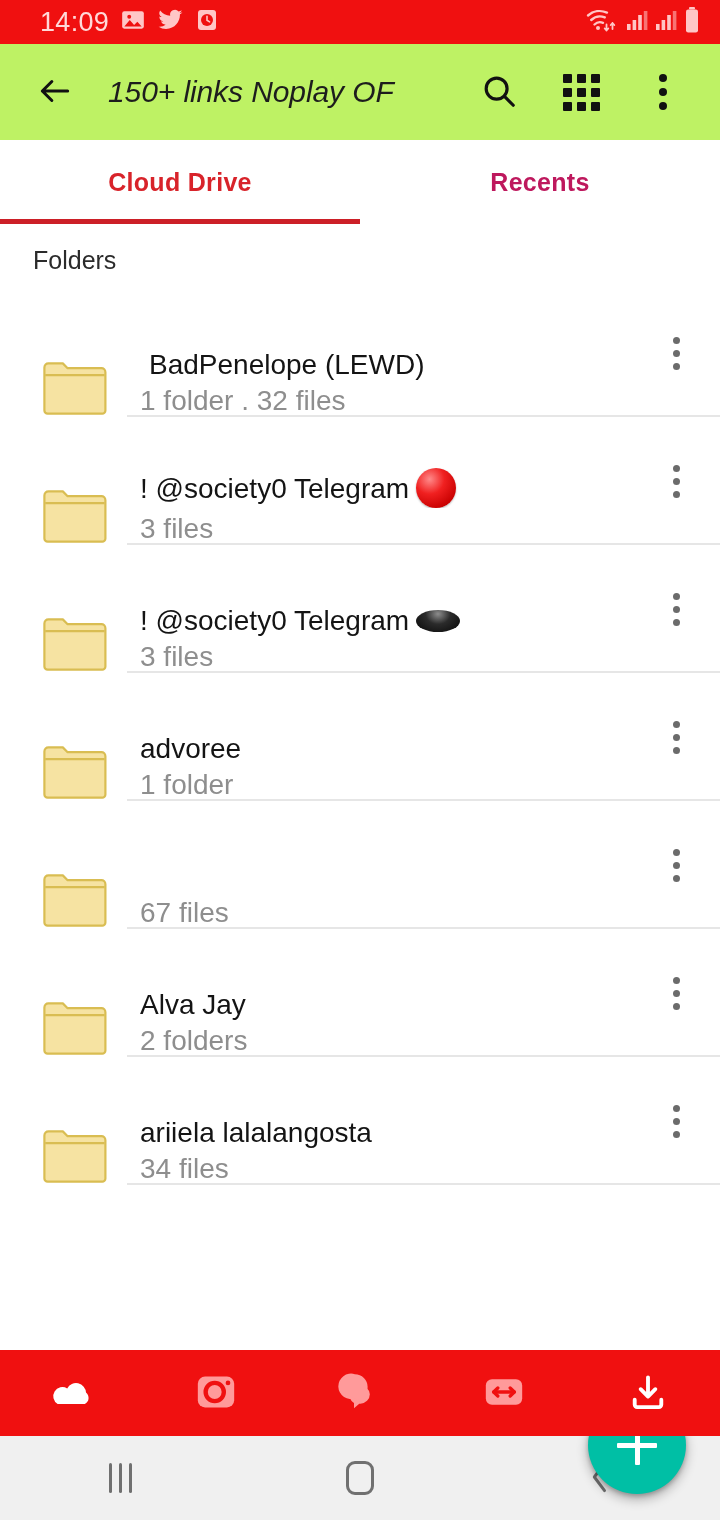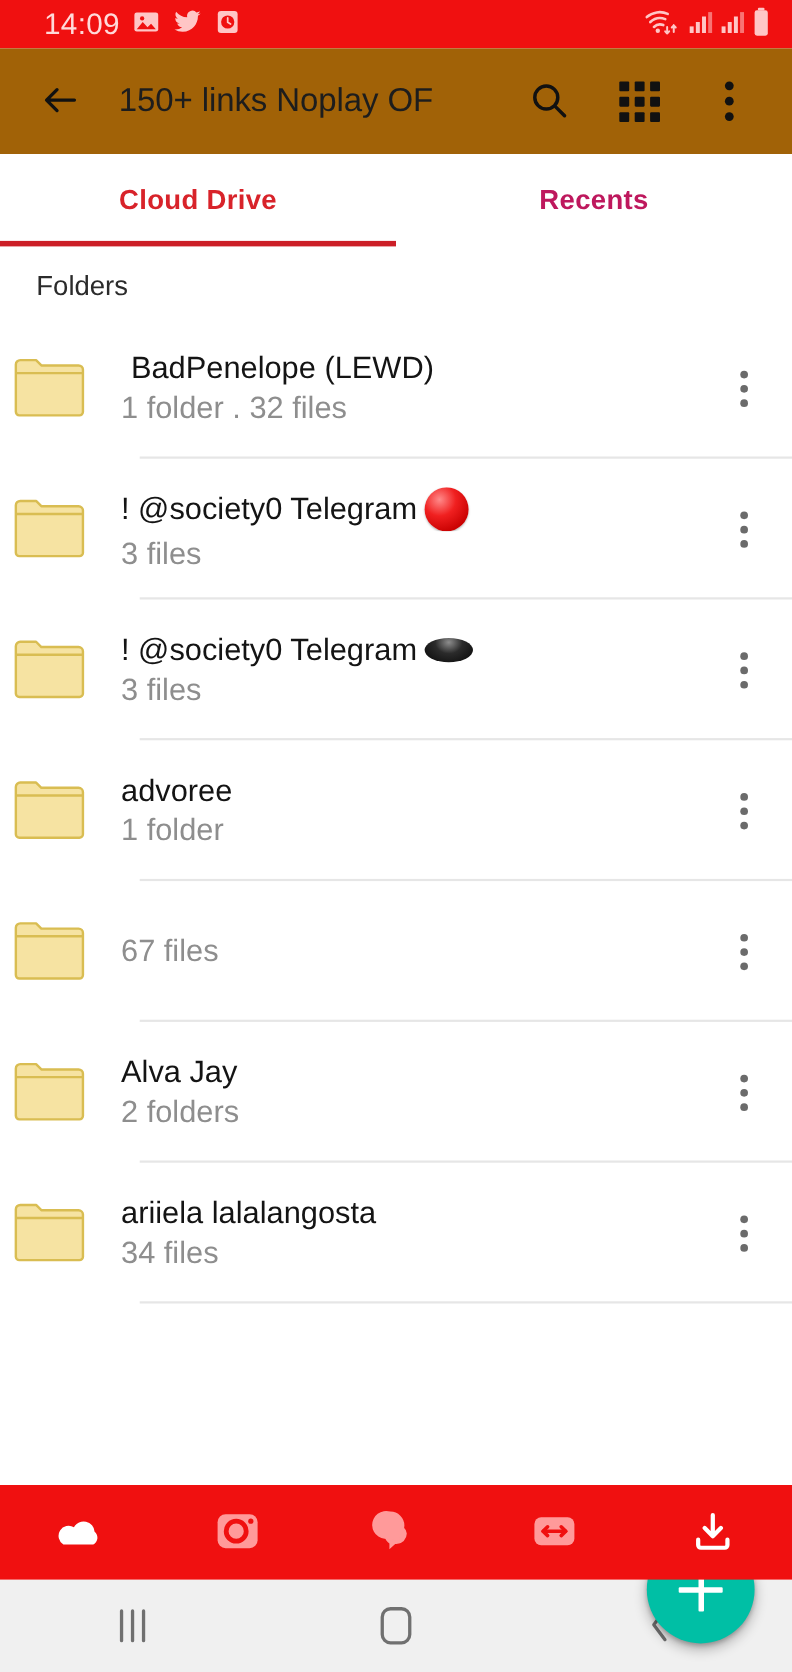--- a/index.html
+++ b/index.html
@@ -45,25 +45,26 @@
     margin-left: auto;
     display: flex;
     align-items: center;
     gap: 7px;
   }
   .si { display: block; }
 
   
   .toolbar {
     height: 96px;
-    background: #a16207;
+    background: #bef264;
     display: flex;
     align-items: center;
     padding: 0 24px 0 28px;
     flex: 0 0 auto;
+    font-style: italic;
   }
   .tb-btn {
     width: 54px;
     height: 54px;
     display: flex;
     align-items: center;
     justify-content: center;
     flex: 0 0 auto;
     background: none;
     border: none;
@@ -142,22 +143,22 @@
 
   
   .list {
     flex: 1 1 auto;
     overflow: hidden;
     position: relative;
   }
   .row {
     height: 128px;
     display: flex;
-    align-items: center;
-    padding-left: 12px;
+    align-items: flex-end;
+    padding-left: 42px;
     position: relative;
     cursor: pointer;
   }
   .row-folder-icon {
     width: 68px;
     flex: 0 0 auto;
     display: flex;
     align-items: center;
   }
   .row-main {

